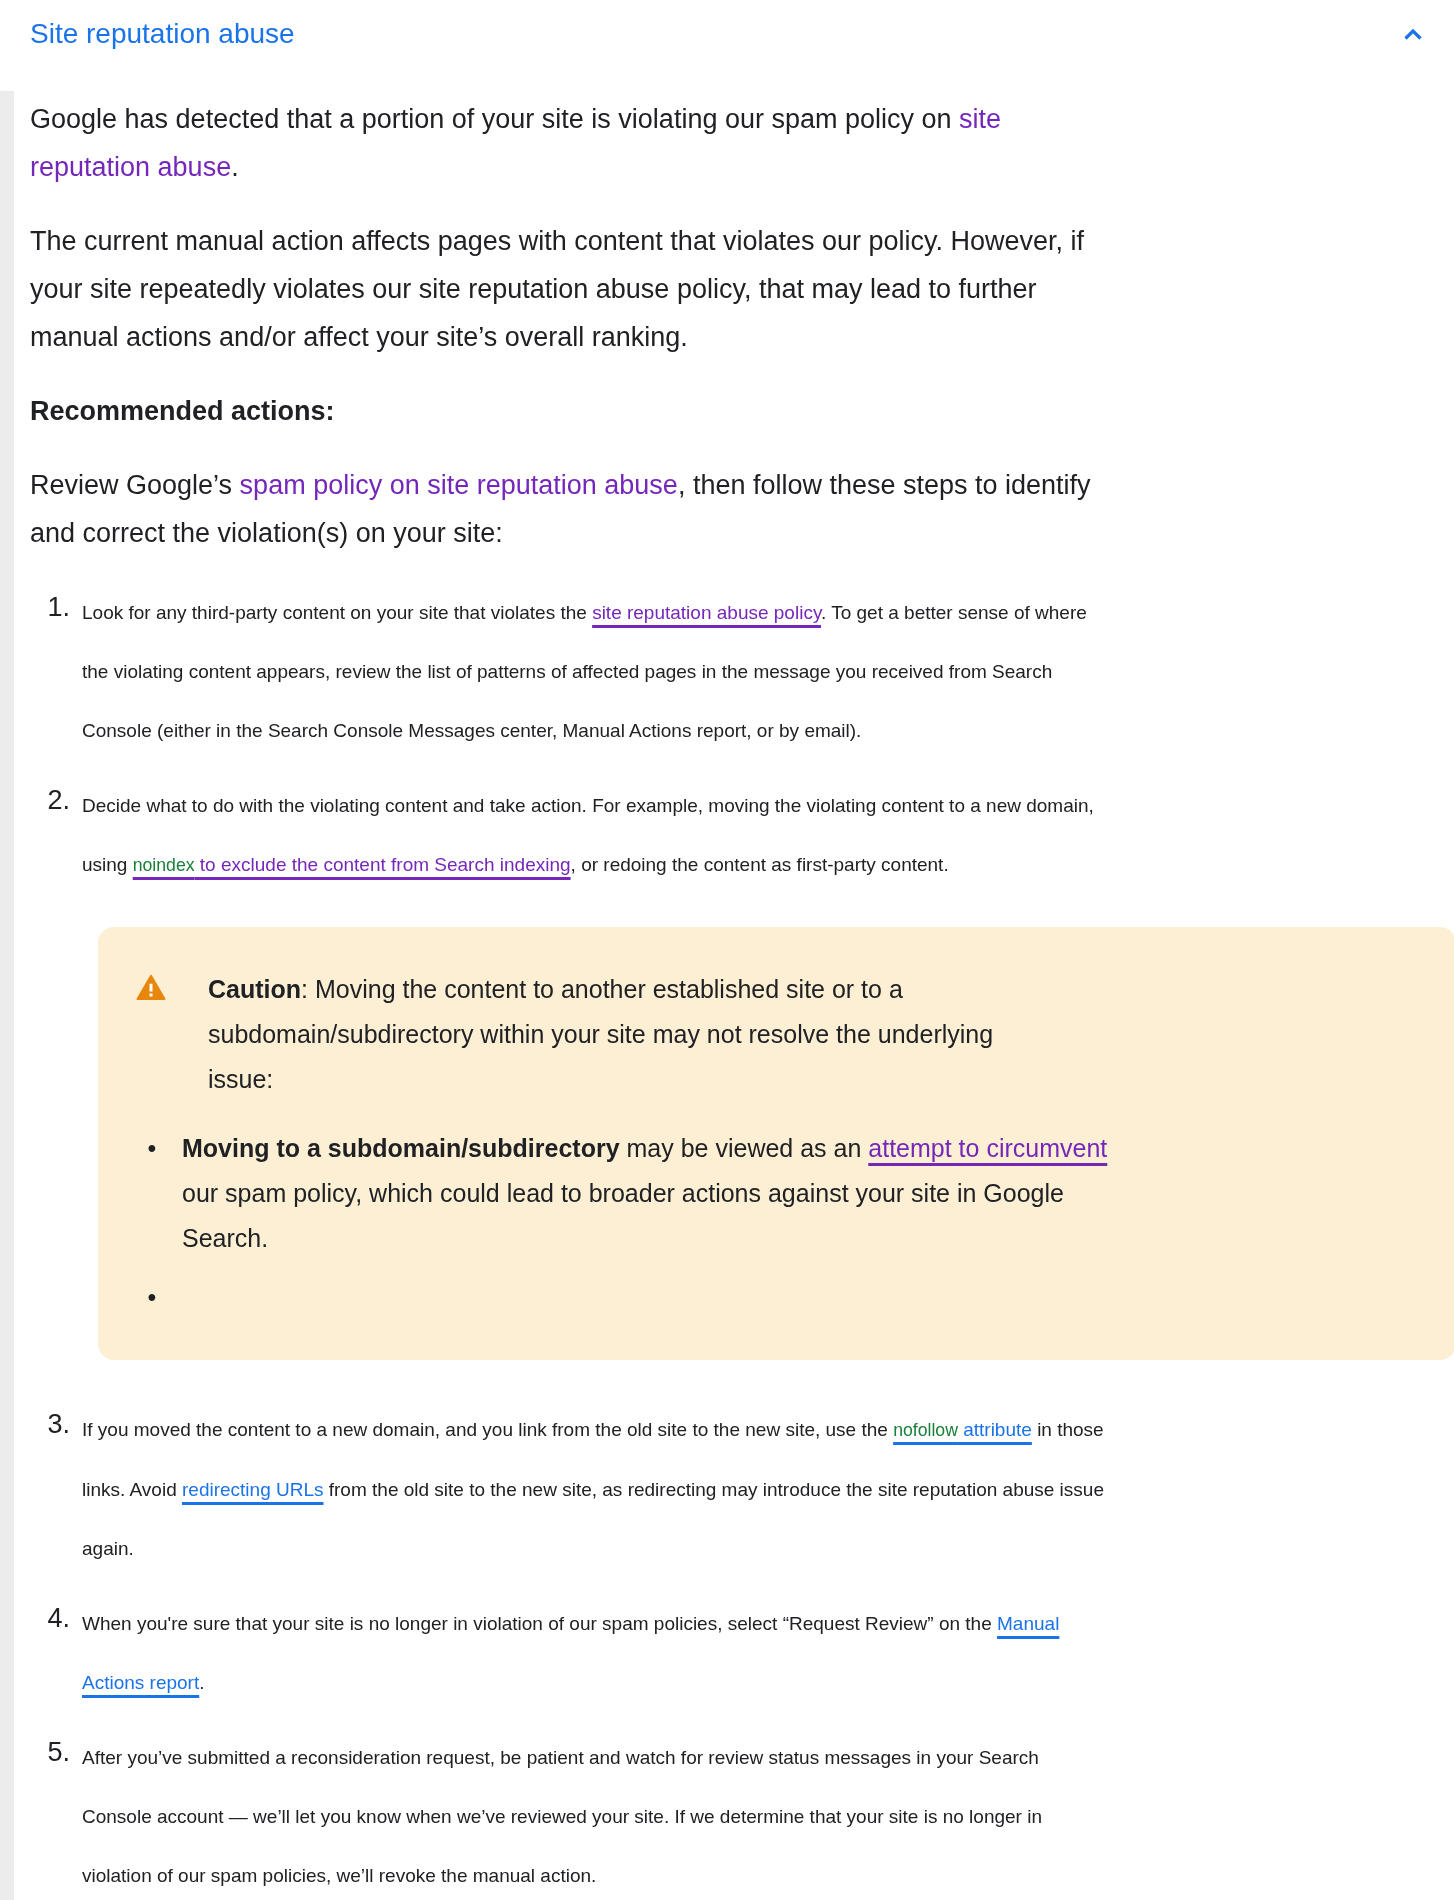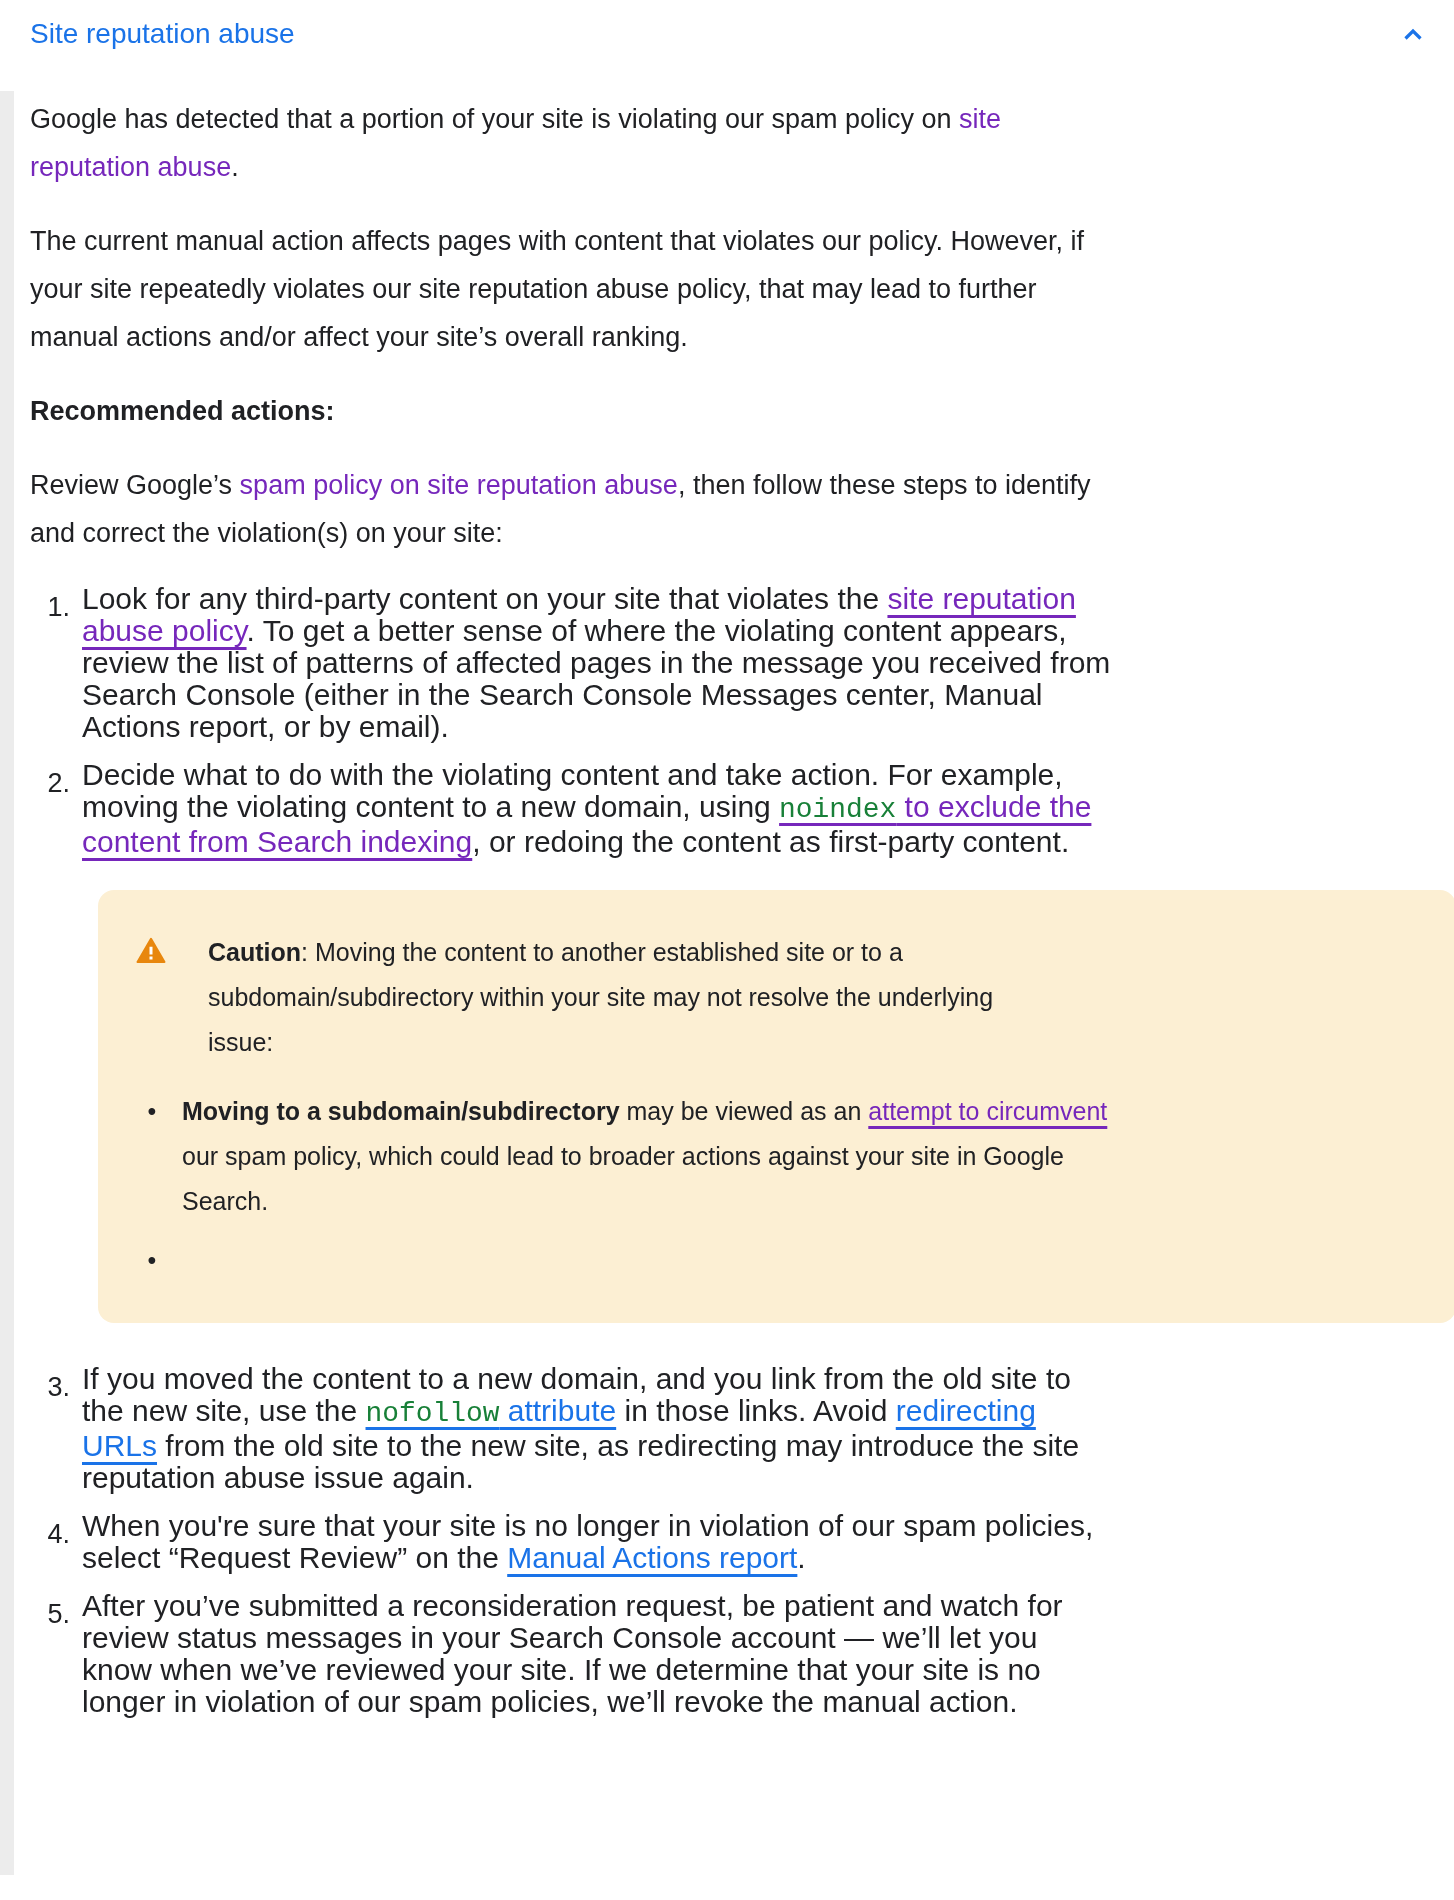--- a/index.html
+++ b/index.html
@@ -28,28 +28,28 @@
   }
   .main p:first-child{margin-top:0;}
   
   ol.steps{list-style:none;margin:26px 0;padding:0;}
   ol.steps li{display:flex;margin:0;}
   ol.steps li + li{margin-top:16px;}
   .marker{
     flex:none;width:40px;text-align:right;margin-right:12px;
     font-size:27px;line-height:48px;
   }
-  .li-text{font-size:30px;line-height:32px;max-width:1030px;}
+  .li-text{font-size:19px;line-height:59px;max-width:1030px;}
   
   .b{font-weight:700;}
   a{color:inherit;text-decoration:none;cursor:pointer;}
   .c-purple{color:#7627bb;}
   .c-blue{color:#1a73e8;}
   .c-green{color:#188038;}
-  .mono{font-family:Liberation Mono, monospace;font-size:0.93em;}
+  .mono{font-family:Liberation Sans, sans-serif;font-size:0.93em;}
   .u{text-decoration:underline;text-decoration-thickness:2.5px;text-underline-offset:6px;}
   .u-purple{text-decoration-color:#7627bb;}
   .u-blue{text-decoration-color:#1a73e8;}
   
   .caution{
     background:#fcefd3;border-radius:16px;
     margin:32px 0 40px 68px;width:1358px;box-sizing:border-box;
     padding:40px 40px 40px 38px;
   }
   .c-head{display:flex;}

